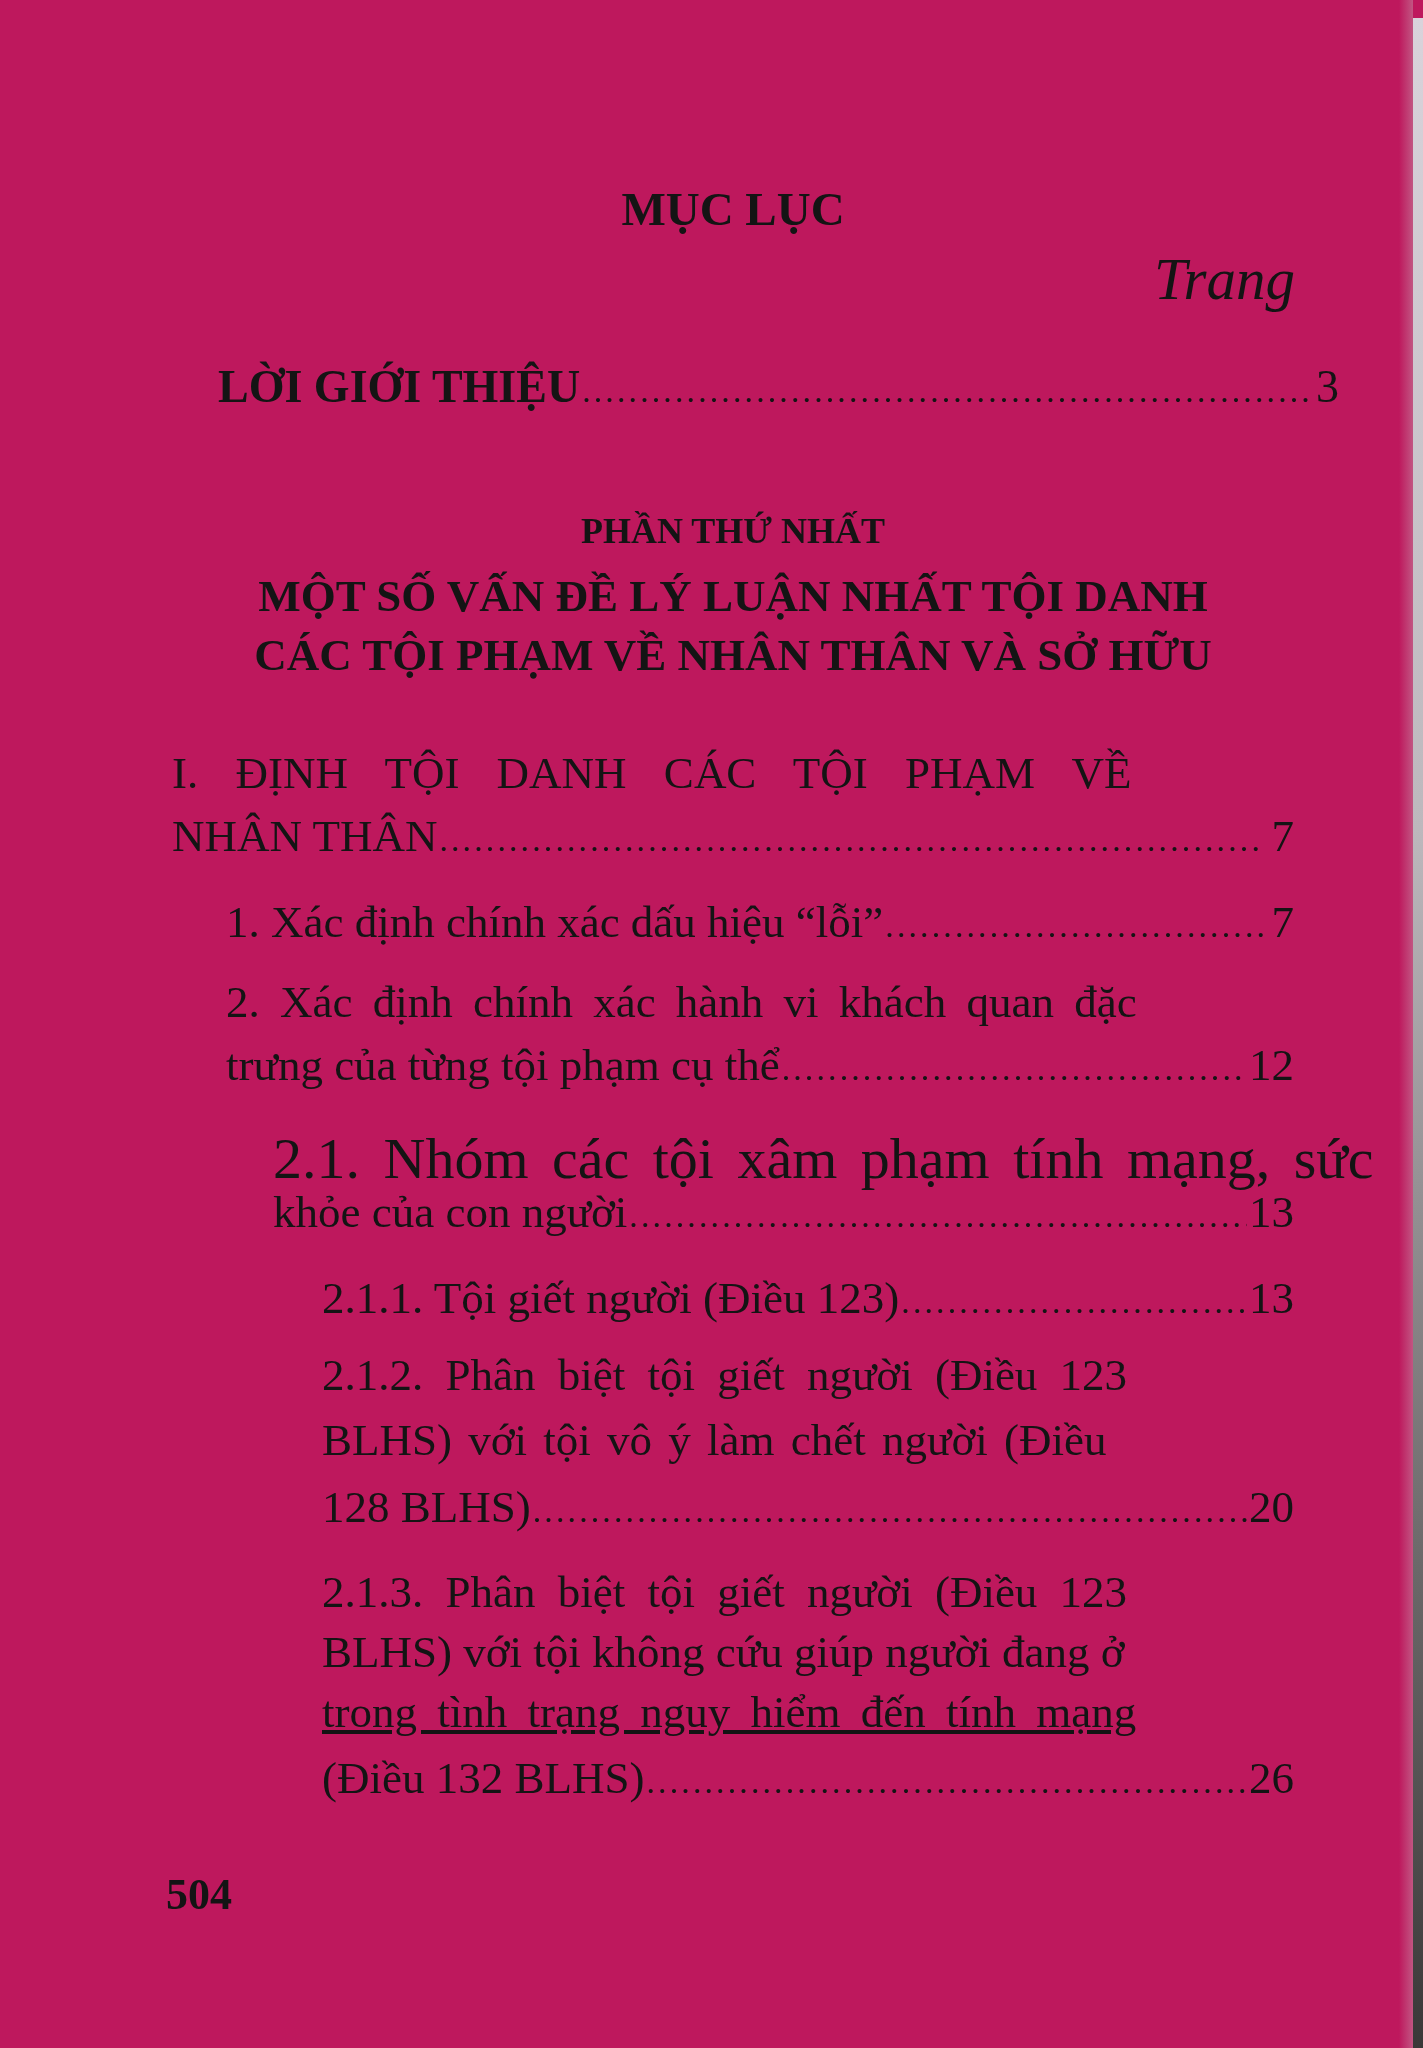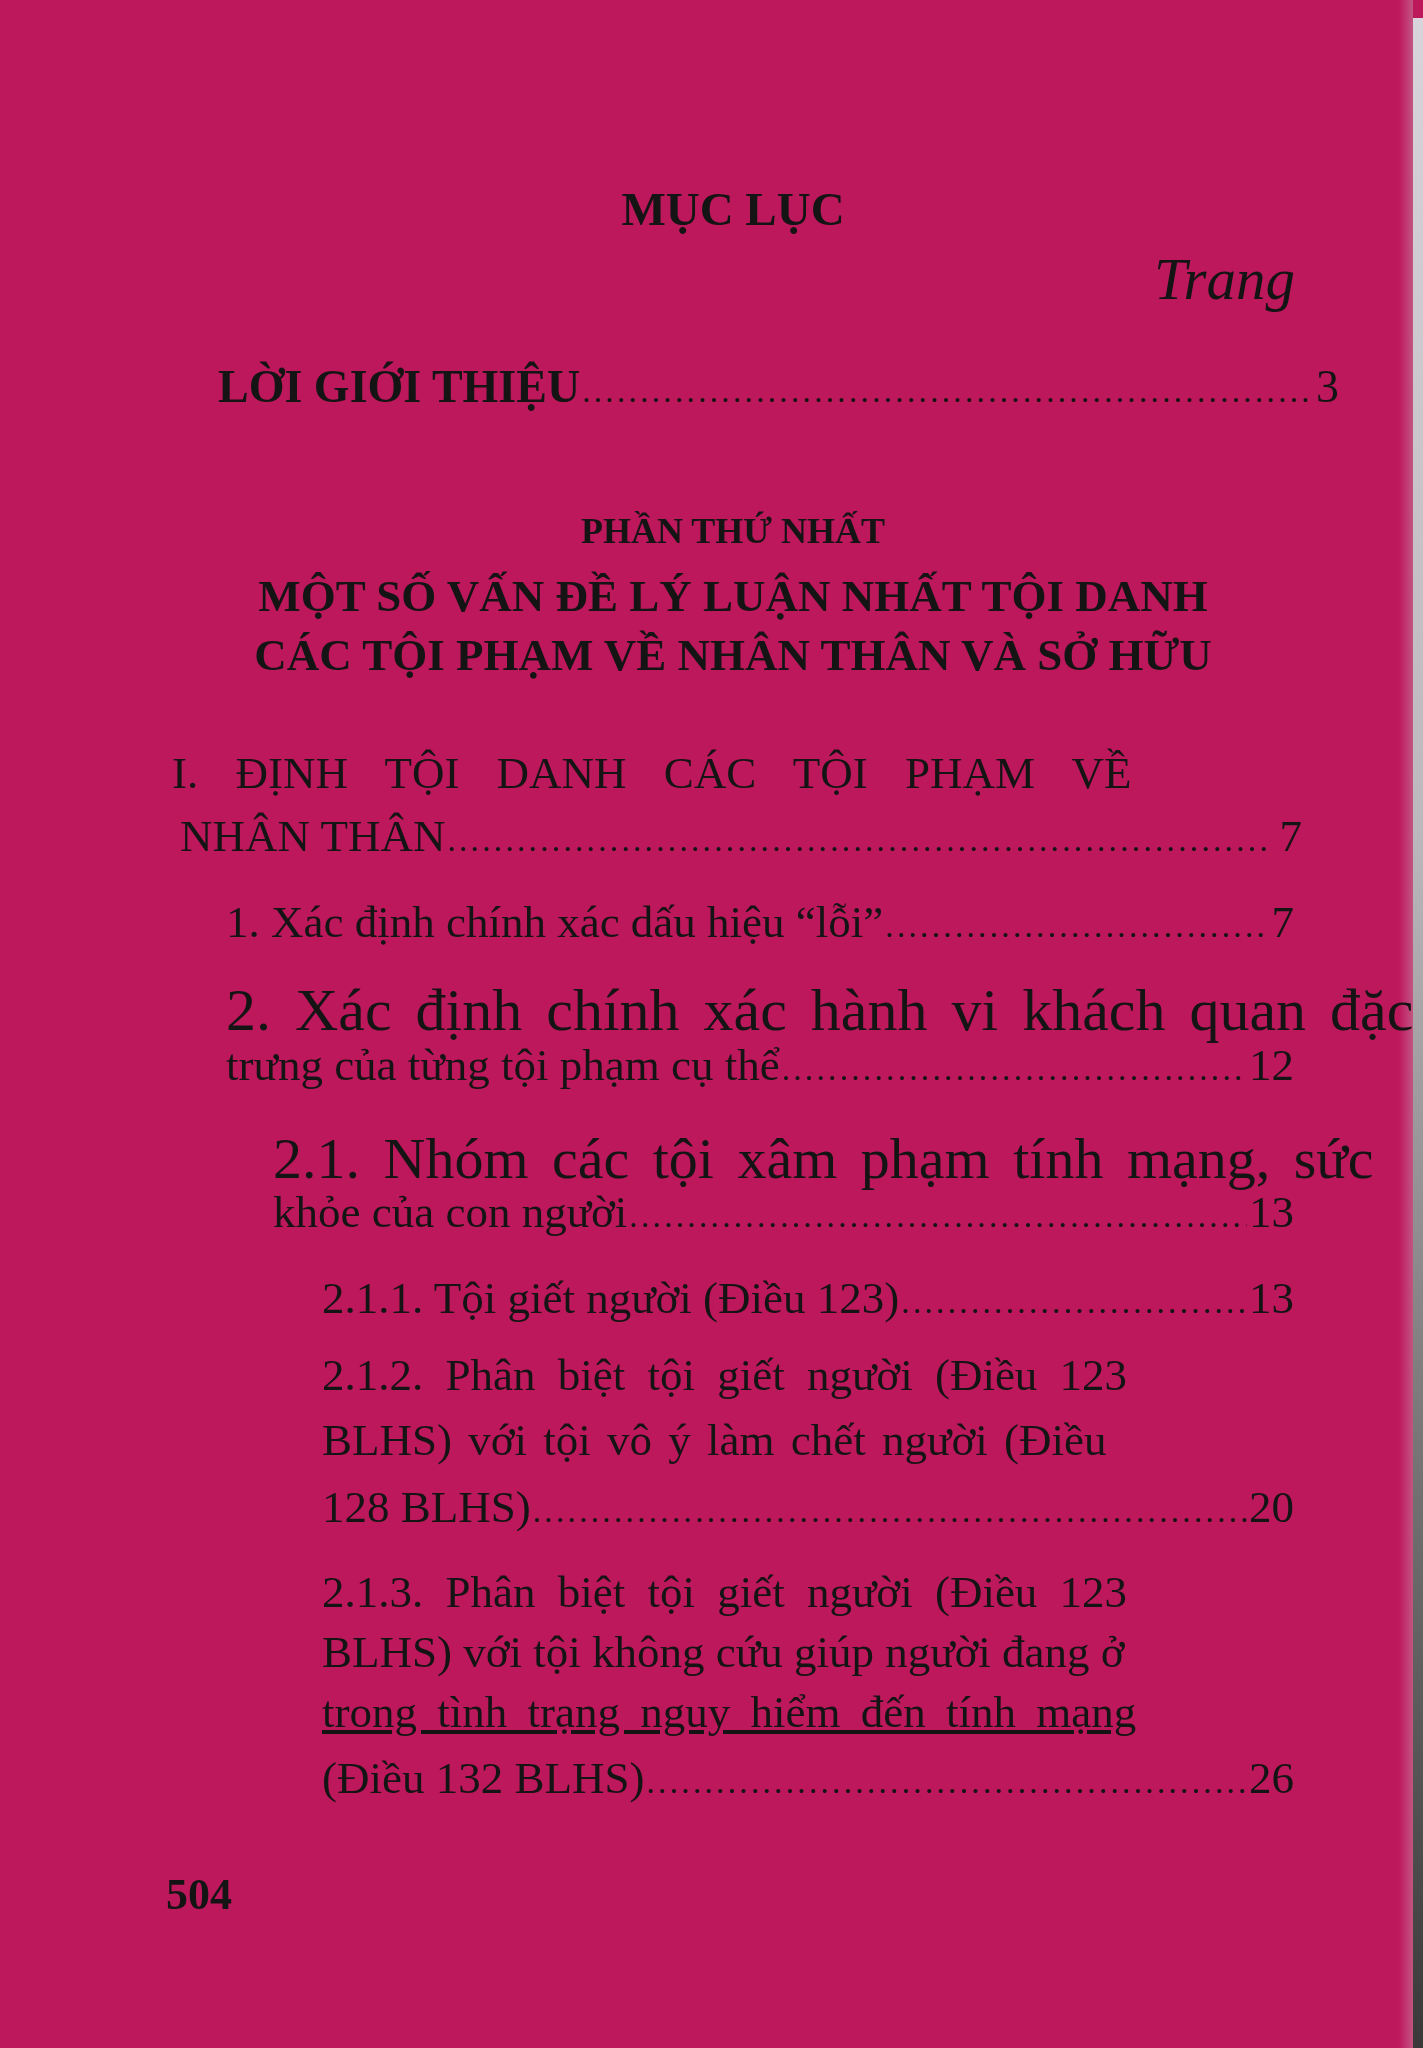--- a/index.html
+++ b/index.html
@@ -50,37 +50,37 @@
     <span class="dots small-dots">......................................................................................................................................................</span>
     <span class="pg" style="font-weight:normal">3</span>
   </div>
 
   <div class="line bold center" style="top:513px;font-size:36px;">PHẦN THỨ NHẤT</div>
   <div class="line bold center" style="top:574px;font-size:45px;">MỘT SỐ VẤN ĐỀ LÝ LUẬN NHẤT TỘI DANH</div>
   <div class="line bold center" style="top:633px;font-size:45px;">CÁC TỘI PHẠM VỀ NHÂN THÂN VÀ SỞ HỮU</div>
 
   <div>
     <div class="line" style="top:751px;left:172px;width:1002px;font-size:45px;word-spacing:26px;">I. ĐỊNH TỘI DANH CÁC TỘI PHẠM VỀ</div>
-    <div class="line leader" style="top:814px;left:180px;width:1122px;font-size:45px;">
+    <div class="line leader" style="top:814px;left:172px;width:1122px;font-size:45px;">
       <span class="txt">NHÂN THÂN</span>
       <span class="dots small-dots" style="margin-right:14px">......................................................................................................................................................</span>
       <span class="pg">7</span>
     </div>
   </div>
 
   <div>
     <div class="line leader" style="top:900px;left:226px;width:1068px;font-size:45px;">
       <span class="txt">1. Xác định chính xác dấu hiệu “lỗi”</span>
       <span class="dots small-dots">......................................................................................................................................................</span>
       <span class="pg">7</span>
     </div>
   </div>
 
   <div>
-    <div class="line" style="top:980px;left:226px;font-size:60px;word-spacing:9px;">2. Xác định chính xác hành vi khách quan đặc</div>
+    <div class="line" style="top:980px;left:226px;font-size:45px;word-spacing:9px;">2. Xác định chính xác hành vi khách quan đặc</div>
     <div class="line leader" style="top:1043px;left:226px;width:1068px;font-size:45px;">
       <span class="txt">trưng của từng tội phạm cụ thể</span>
       <span class="dots small-dots">......................................................................................................................................................</span>
       <span class="pg">12</span>
     </div>
   </div>
 
   <div>
     <div class="line" style="top:1130px;left:273px;font-size:58px;word-spacing:9px;">2.1. Nhóm các tội xâm phạm tính mạng, sức</div>
     <div class="line leader" style="top:1190px;left:273px;width:1021px;font-size:45px;">

